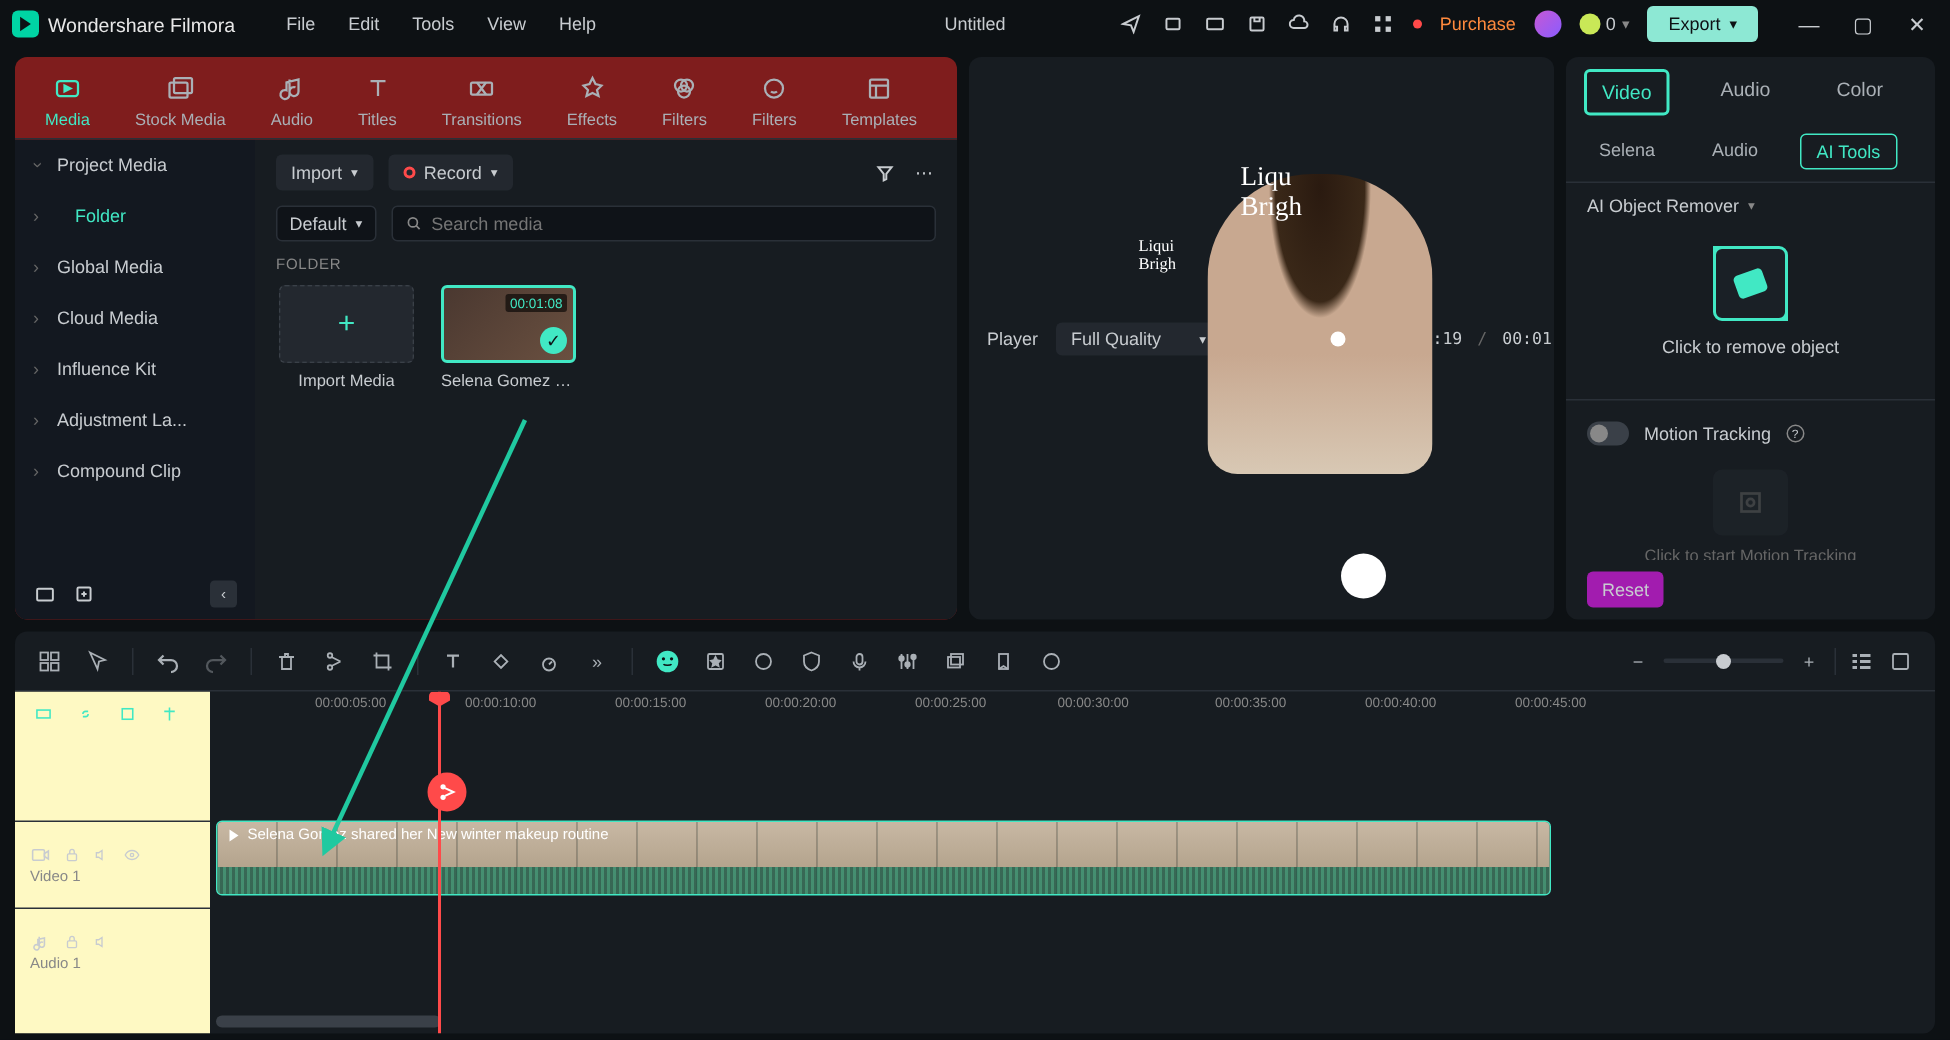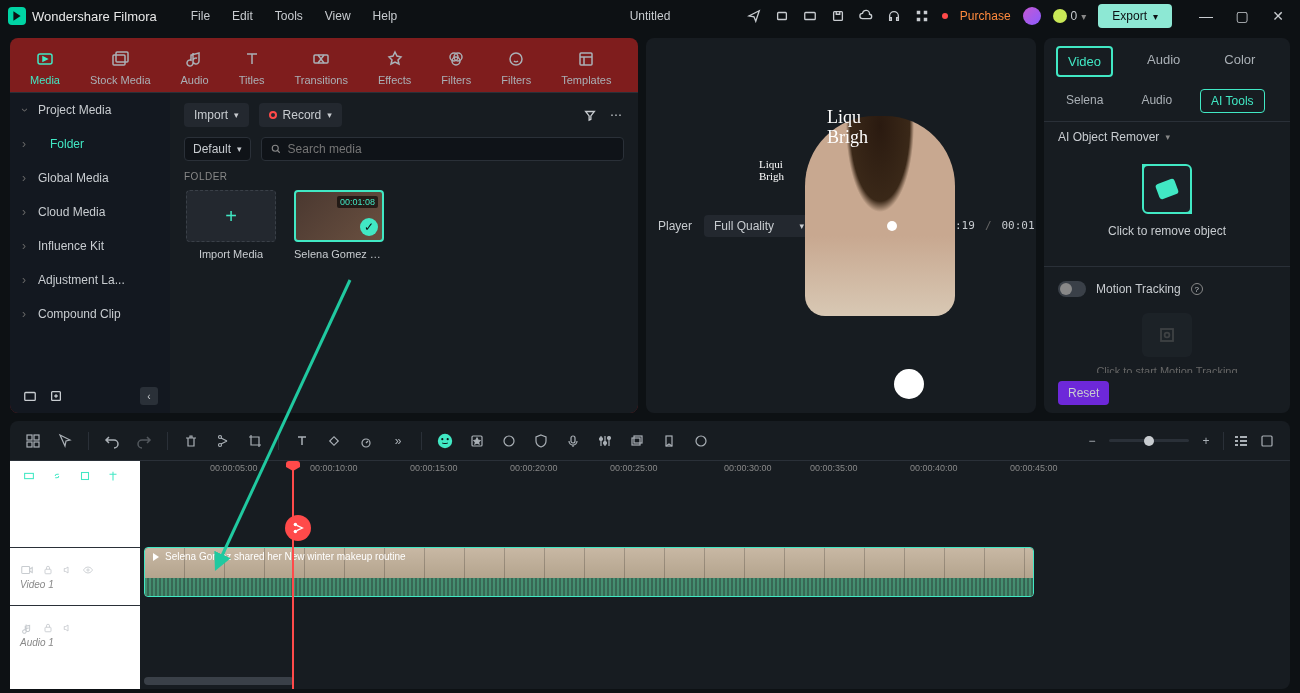--- a/index.html
+++ b/index.html
@@ -86,31 +86,31 @@
 .eraser-icon::before { top: -2px; left: -2px; border-right: none; border-bottom: none; }
 .eraser-icon::after { bottom: -2px; right: -2px; border-left: none; border-top: none; }
 .eraser-inner { width: 20px; height: 16px; background: #41e8c4; transform: rotate(-20deg); border-radius: 3px; }
 .rp-hint { font-size: 12px; color: #c8ccd0; }
 .rp-tracking { border-top: 1px solid #2a3038; padding: 10px 14px; }
 .toggle-row { display: flex; align-items: center; gap: 10px; padding: 4px 0; font-size: 12px; }
 .toggle { width: 28px; height: 16px; background: #3a4048; border-radius: 8px; position: relative; cursor: pointer; }
 .toggle::after { content: ''; position: absolute; left: 2px; top: 2px; width: 12px; height: 12px; border-radius: 50%; background: #888; }
 .mt-box { width: 50px; height: 44px; background: #23282f; border-radius: 6px; display: flex; align-items: center; justify-content: center; opacity: .5; margin: 12px auto 8px; }
 .mt-hint { font-size: 11px; color: #666; text-align: center; }
-.reset-btn { margin: 8px 14px; padding: 5px 10px; background: #6d28d9; border-radius: 4px; font-size: 12px; align-self: flex-start; cursor: pointer; }
+.reset-btn { margin: 8px 14px; padding: 5px 10px; background: #a21caf; border-radius: 4px; font-size: 12px; align-self: flex-start; cursor: pointer; }
 
 .timeline { height: 268px; margin: 4px 10px 10px; background: #171c21; border-radius: 8px; display: flex; flex-direction: column; }
 .tl-toolbar { height: 40px; display: flex; align-items: center; padding: 0 14px; gap: 14px; border-bottom: 1px solid #2a3038; }
 .tl-btn { width: 18px; height: 18px; display: flex; align-items: center; justify-content: center; cursor: pointer; color: #aab0b6; }
 .tl-sep { width: 1px; height: 18px; background: #2a3038; }
 .tl-zoom { display: flex; align-items: center; gap: 8px; margin-left: auto; }
 .zoom-track { width: 80px; height: 3px; background: #2a3038; border-radius: 2px; position: relative; }
 .zoom-thumb { position: absolute; left: 50%; top: 50%; transform: translate(-50%,-50%); width: 10px; height: 10px; border-radius: 50%; background: #c8ccd0; }
 .tl-body { flex: 1; display: flex; position: relative; overflow: hidden; }
-.tl-gutter { width: 130px; background: #ffffff; font-style: italic; }
+.tl-gutter { width: 130px; background: #fef9c3; }
 .tl-ruler-opts { height: 30px; display: flex; align-items: center; gap: 10px; padding: 0 10px; }
 .tl-track-head { height: 58px; display: flex; flex-direction: column; justify-content: center; padding: 0 10px; gap: 2px; border-top: 1px solid #2a3038; }
 .tl-track-head-row { display: flex; align-items: center; gap: 8px; }
 .tl-track-label { font-size: 10px; color: #888; }
 .tl-tracks { flex: 1; position: relative; }
 .tl-ruler { height: 30px; display: flex; align-items: flex-end; position: relative; font-family: monospace; font-size: 9px; color: #888; }
 .tl-ruler-mark { position: absolute; top: 2px; }
 .tl-playhead { position: absolute; top: 0; left: 152px; width: 2px; height: 100%; background: #ff4a4a; z-index: 5; }
 .tl-playhead::before { content: ''; position: absolute; top: 0; left: -6px; width: 14px; height: 10px; background: #ff4a4a; border-radius: 3px; clip-path: polygon(0 0, 100% 0, 100% 60%, 50% 100%, 0 60%); }
 .tl-cut { position: absolute; top: 54px; left: 145px; width: 26px; height: 26px; border-radius: 50%; background: #ff4a4a; display: flex; align-items: center; justify-content: center; z-index: 6; cursor: pointer; }
@@ -718,21 +718,21 @@
         <span class="tl-track-label">Audio 1</span>
       </div>
     </div>
     <div class="tl-tracks">
       <div class="tl-ruler" id="ruler">
           <span class="tl-ruler-mark" style="left: 70px;">00:00:05:00</span>
           <span class="tl-ruler-mark" style="left: 170px;">00:00:10:00</span>
           <span class="tl-ruler-mark" style="left: 270px;">00:00:15:00</span>
           <span class="tl-ruler-mark" style="left: 370px;">00:00:20:00</span>
           <span class="tl-ruler-mark" style="left: 470px;">00:00:25:00</span>
-          <span class="tl-ruler-mark" style="left: 584px;">00:00:30:00</span>
+          <span class="tl-ruler-mark" style="left: 565px;">00:00:30:00</span>
           <span class="tl-ruler-mark" style="left: 670px;">00:00:35:00</span>
           <span class="tl-ruler-mark" style="left: 770px;">00:00:40:00</span>
           <span class="tl-ruler-mark" style="left: 870px;">00:00:45:00</span>
         </div>
       <div class="tl-playhead"></div>
       <div class="tl-cut">
           <svg width="14" height="14" viewBox="0 0 16 16" fill="#fff">
             <circle cx="5" cy="4" r="2"></circle>
             <circle cx="5" cy="12" r="2"></circle>
             <path d="M6.5 5L13 8 6.5 11" stroke="#fff" stroke-width="1.5" fill="none"></path>

